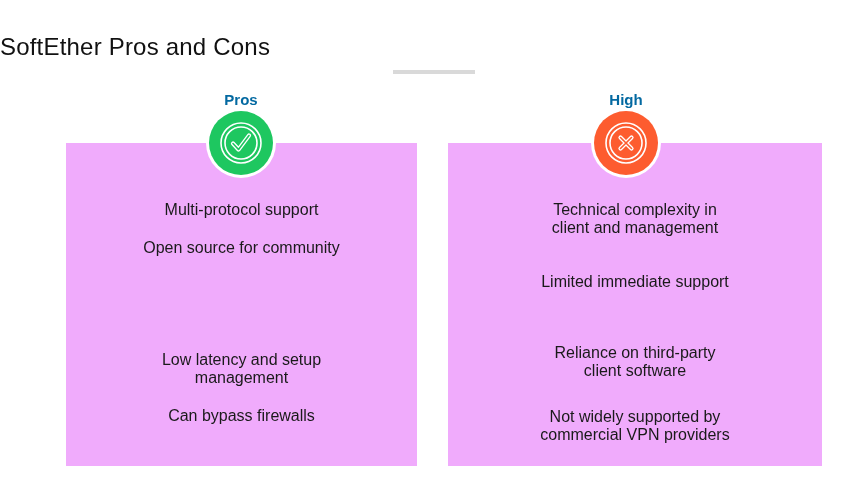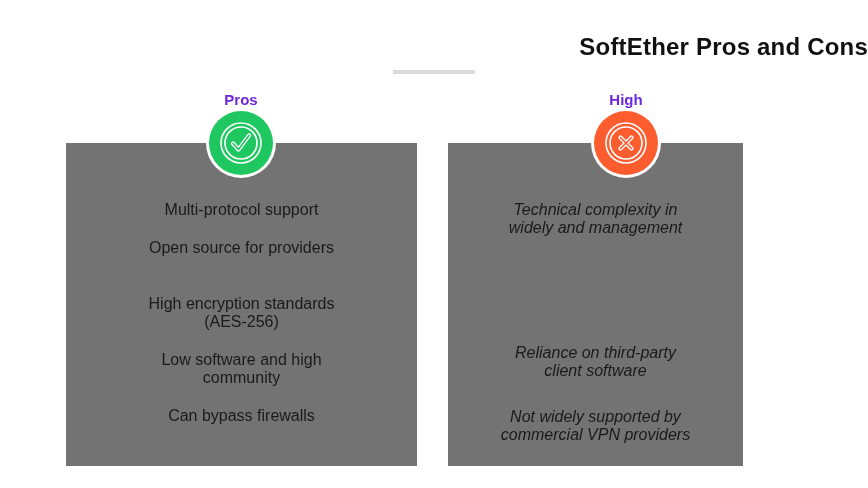--- a/index.html
+++ b/index.html
@@ -1,71 +1,68 @@
 <!DOCTYPE html>
 <html><head>
 <meta charset="utf-8">
 <style>
   html, body { margin:0; padding:0; }
   body { width:868px; height:488px; background:#ffffff; position:relative; overflow:hidden;
          font-family:"Liberation Sans", "DejaVu Sans", sans-serif; color:#1a1a1a; }
-  .title { position:absolute; left:0; width:868px; top:33px; text-align:right;
-           font-size:24px; font-weight:bold; color:#111; letter-spacing:0.2px; }
+  .title { position:absolute; left:0; width:868px; top:33px; text-align:left;
+           font-size:24px; font-weight:normal; color:#111; letter-spacing:0.2px; }
   .underline { position:absolute; left:393px; top:70px; width:82px; height:4px; background:#d9d9d9; }
-  .panel { position:absolute; top:143px; height:323px; background:#737373; }
+  .panel { position:absolute; top:143px; height:323px; background:#f0abfc; }
   .panel.pros { left:66px; width:351px; }
-  .panel.cons { left:448px; width:295px;font-style:italic; }
-  .col-head { position:absolute; top:91px; font-size:15px; font-weight:bold; color:#6d28d9; text-align:center; width:120px; }
+  .panel.cons { left:448px; width:374px; }
+  .col-head { position:absolute; top:91px; font-size:15px; font-weight:bold; color:#0369a1; text-align:center; width:120px; }
   .badge { position:absolute; top:111px; width:64px; height:64px; border-radius:50%;
            box-shadow:0 0 0 3px #ffffff; display:flex; align-items:center; justify-content:center; }
   .badge svg { width:46px; height:46px; }
   .item { position:absolute; left:0; right:0; text-align:center; }
   .item span { display:block; }
 </style>
 </head>
 <body>
 
 <div class="title">SoftEther Pros and Cons</div>
 <div class="underline"></div>
 
 <div class="panel pros">
   <div class="item" style="top:58px">
     <span>Multi-protocol support</span>
   </div>
   <div class="item" style="top:96px">
-    <span>Open source for providers</span>
-  </div>
-  <div class="item" style="top:152px">
-    <span>High encryption standards</span>
-    <span>(AES-256)</span>
+    <span>Open source for community</span>
   </div>
   <div class="item" style="top:208px">
-    <span>Low software and high</span>
-    <span>community</span>
+    <span>Low latency and setup</span>
+    <span>management</span>
   </div>
   <div class="item" style="top:264px">
     <span>Can bypass firewalls</span>
   </div>
 </div>
 <div class="col-head" style="left:181px">Pros</div>
 <div class="badge" style="left:209px; background:#1ec760">
   <svg viewBox="0 0 46 46">
     <circle cx="23" cy="23" r="20" fill="none" stroke="#fff" stroke-width="1.6"></circle>
     <circle cx="23" cy="23" r="16" fill="none" stroke="#fff" stroke-width="1.6"></circle>
     <path d="M15 23.5 L20.5 29.5 L31 15.5" fill="none" stroke="#fff" stroke-width="4.2" stroke-linecap="round" stroke-linejoin="round"></path>
     <path d="M15 23.5 L20.5 29.5 L31 15.5" fill="none" stroke="#1ec760" stroke-width="1.6" stroke-linecap="round" stroke-linejoin="round"></path>
   </svg>
 </div>
 
 <div class="panel cons">
   <div class="item" style="top:58px">
     <span>Technical complexity in</span>
-    <span>widely and management</span>
+    <span>client and management</span>
   </div>
   <div class="item" style="top:130px">
+    <span>Limited immediate support</span>
   </div>
   <div class="item" style="top:265px">
     <span>Not widely supported by</span>
     <span>commercial VPN providers</span>
   </div>
   <div class="item" style="top:201px">
     <span>Reliance on third-party</span>
     <span>client software</span>
   </div>
 </div>

